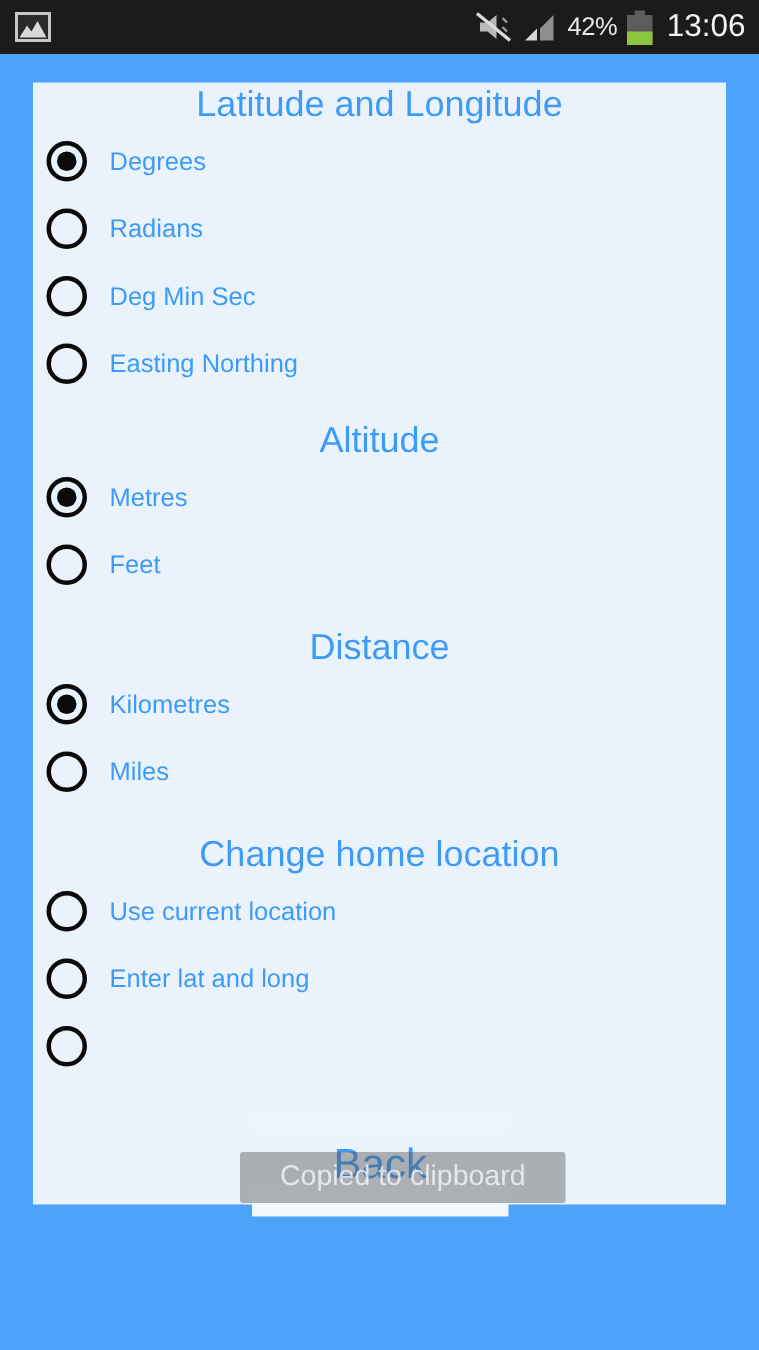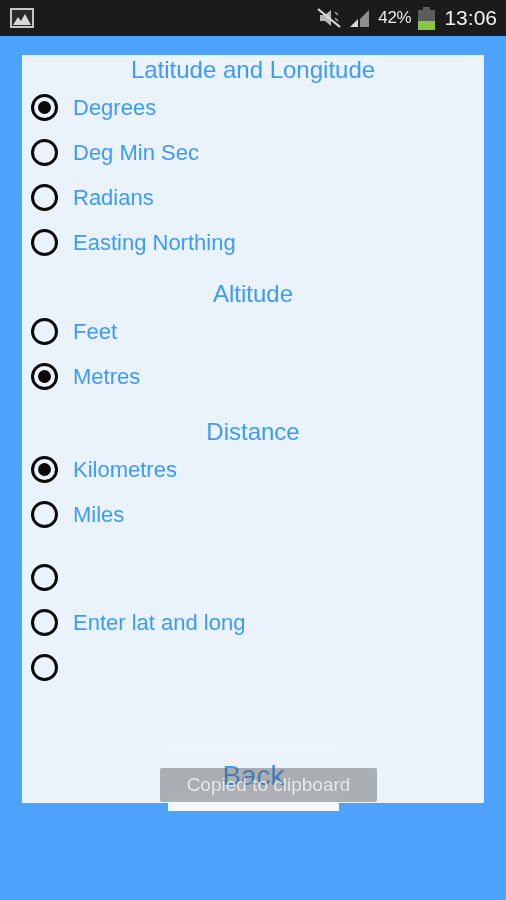--- a/index.html
+++ b/index.html
@@ -133,21 +133,21 @@
     top: 50%;
     width: 13px;
     height: 13px;
     margin-left: -6.5px;
     margin-top: -6.5px;
     border-radius: 50%;
     background: #0a0a0a;
   }
   .radio-label {
     color: #3d9bf7;
-    font-size: 22px;
+    font-size: 17px;
     margin-left: 15px;
     white-space: nowrap;
   }
 
   .grp-gap-1 { height: 14px; }
   .grp-gap-2 { height: 18px; }
 
   
   #back-button {
     position: absolute;
@@ -225,59 +225,61 @@
 
   <div id="panel">
 
     <div class="section-title">Latitude and Longitude</div>
     <div class="radio-row">
       <span class="radio checked"></span>
       <span class="radio-label">Degrees</span>
     </div>
     <div class="radio-row">
       <span class="radio"></span>
+      <span class="radio-label">Radians</span>
+    </div>
+    <div class="radio-row">
+      <span class="radio"></span>
       <span class="radio-label">Deg Min Sec</span>
     </div>
     <div class="radio-row">
       <span class="radio"></span>
-      <span class="radio-label">Radians</span>
-    </div>
-    <div class="radio-row">
-      <span class="radio"></span>
       <span class="radio-label">Easting Northing</span>
     </div>
 
     <div class="grp-gap-1"></div>
 
     <div class="section-title">Altitude</div>
-    <div class="radio-row">
-      <span class="radio"></span>
-      <span class="radio-label">Feet</span>
-    </div>
     <div class="radio-row">
       <span class="radio checked"></span>
       <span class="radio-label">Metres</span>
     </div>
+    <div class="radio-row">
+      <span class="radio"></span>
+      <span class="radio-label">Feet</span>
+    </div>
 
     <div class="grp-gap-2"></div>
 
     <div class="section-title">Distance</div>
     <div class="radio-row">
       <span class="radio checked"></span>
       <span class="radio-label">Kilometres</span>
     </div>
     <div class="radio-row">
       <span class="radio"></span>
       <span class="radio-label">Miles</span>
     </div>
 
     <div class="grp-gap-2"></div>
 
-    <div class="radio-row">
-      <span class="radio"></span>
+    <div class="section-title">Change home location</div>
+    <div class="radio-row">
+      <span class="radio"></span>
+      <span class="radio-label">Use current location</span>
     </div>
     <div class="radio-row">
       <span class="radio"></span>
       <span class="radio-label">Enter lat and long</span>
     </div>
     <div class="radio-row">
       <span class="radio"></span>
     </div>
 
   </div>

